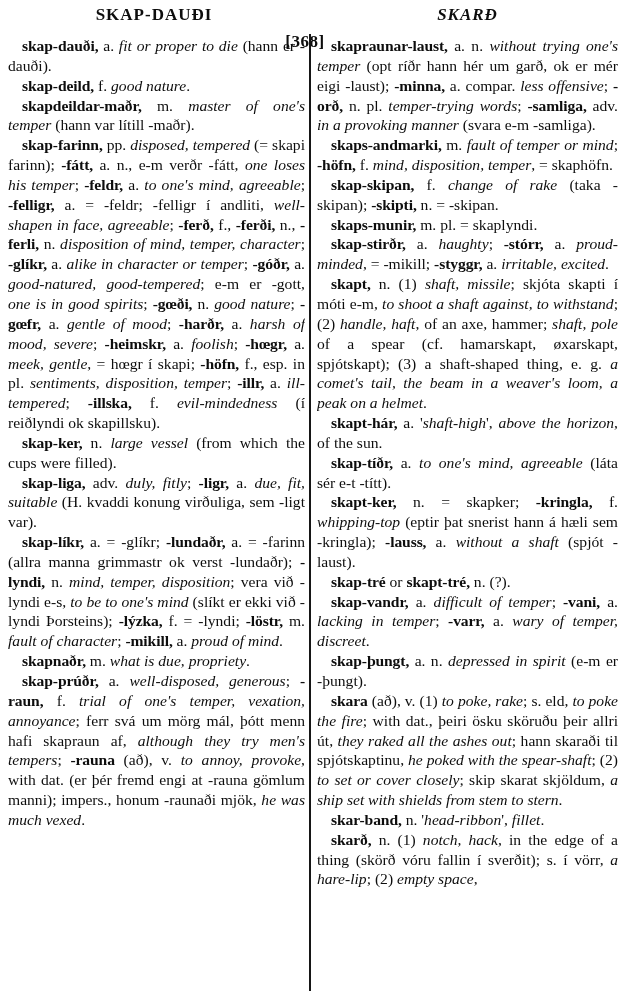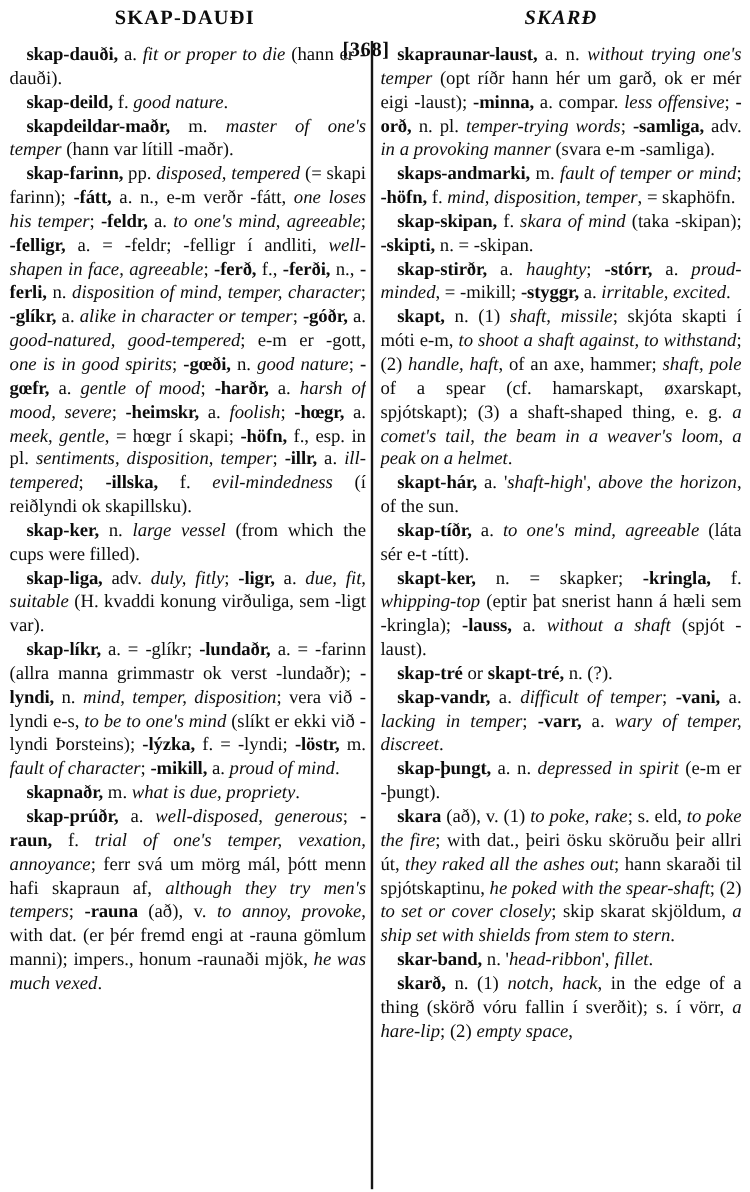--- a/index.html
+++ b/index.html
@@ -103,21 +103,22 @@
         <p class="entry"><span class="s-b">skap-ker,</span><span class="s-r"> n. </span><span class="s-i">large vessel</span><span class="s-r"> (from which the cups were filled).</span></p>
         <p class="entry"><span class="s-b">skap-liga,</span><span class="s-r"> adv. </span><span class="s-i">duly, fitly</span><span class="s-r">; </span><span class="s-b">-ligr,</span><span class="s-r"> a. </span><span class="s-i">due, fit, suitable</span><span class="s-r"> (H. kvaddi konung virðuliga, sem -ligt var).</span></p>
         <p class="entry"><span class="s-b">skap-líkr,</span><span class="s-r"> a. = -glíkr; </span><span class="s-b">-lundaðr,</span><span class="s-r"> a. = -farinn (allra manna grimmastr ok verst -lundaðr); </span><span class="s-b">-lyndi,</span><span class="s-r"> n. </span><span class="s-i">mind, temper, disposition</span><span class="s-r">; vera við -lyndi e-s, </span><span class="s-i">to be to one's mind</span><span class="s-r"> (slíkt er ekki við -lyndi Þorsteins); </span><span class="s-b">-lýzka,</span><span class="s-r"> f. = -lyndi; </span><span class="s-b">-löstr,</span><span class="s-r"> m. </span><span class="s-i">fault of character</span><span class="s-r">; </span><span class="s-b">-mikill,</span><span class="s-r"> a. </span><span class="s-i">proud of mind</span><span class="s-r">.</span></p>
         <p class="entry"><span class="s-b">skapnaðr,</span><span class="s-r"> m. </span><span class="s-i">what is due, propriety</span><span class="s-r">.</span></p>
         <p class="entry"><span class="s-b">skap-prúðr,</span><span class="s-r"> a. </span><span class="s-i">well-disposed, generous</span><span class="s-r">; </span><span class="s-b">-raun,</span><span class="s-r"> f. </span><span class="s-i">trial of one's temper, vexation, annoyance</span><span class="s-r">; ferr svá um mörg mál, þótt menn hafi skapraun af, </span><span class="s-i">although they try men's tempers</span><span class="s-r">; </span><span class="s-b">-rauna</span><span class="s-r"> (að), v. </span><span class="s-i">to annoy, provoke</span><span class="s-r">, with dat. (er þér fremd engi at -rauna gömlum manni); impers., honum -raunaði mjök, </span><span class="s-i">he was much vexed</span><span class="s-r">.</span></p>
       </div>
     <div class="column-rule"></div>
     <div class="column col-right">
         <p class="entry"><span class="s-b">skapraunar-laust,</span><span class="s-r"> a. n. </span><span class="s-i">without trying one's temper</span><span class="s-r"> (opt ríðr hann hér um garð, ok er mér eigi -laust); </span><span class="s-b">-minna,</span><span class="s-r"> a. compar. </span><span class="s-i">less offensive</span><span class="s-r">; </span><span class="s-b">-orð,</span><span class="s-r"> n. pl. </span><span class="s-i">temper-trying words</span><span class="s-r">; </span><span class="s-b">-samliga,</span><span class="s-r"> adv. </span><span class="s-i">in a provoking manner</span><span class="s-r"> (svara e-m -samliga).</span></p>
         <p class="entry"><span class="s-b">skaps-andmarki,</span><span class="s-r"> m. </span><span class="s-i">fault of temper or mind</span><span class="s-r">; </span><span class="s-b">-höfn,</span><span class="s-r"> f. </span><span class="s-i">mind, disposition, temper</span><span class="s-r">, = skaphöfn.</span></p>
-        <p class="entry"><span class="s-b">skap-skipan,</span><span class="s-r"> f. </span><span class="s-i">skara of mind</span><span class="s-r"> (taka -skipan); </span><span class="s-b">-skipti,</span><span class="s-r"> n. = -skipan.</span></p>
+        <p class="entry"><span class="s-b">skap-skipan,</span><span class="s-r"> f. </span><span class="s-i">change of rake</span><span class="s-r"> (taka -skipan); </span><span class="s-b">-skipti,</span><span class="s-r"> n. = -skipan.</span></p>
+        <p class="entry"><span class="s-b">skaps-munir,</span><span class="s-r"> m. pl. = skaplyndi.</span></p>
         <p class="entry"><span class="s-b">skap-stirðr,</span><span class="s-r"> a. </span><span class="s-i">haughty</span><span class="s-r">; </span><span class="s-b">-stórr,</span><span class="s-r"> a. </span><span class="s-i">proud-minded</span><span class="s-r">, = -mikill; </span><span class="s-b">-styggr,</span><span class="s-r"> a. </span><span class="s-i">irritable, excited</span><span class="s-r">.</span></p>
         <p class="entry"><span class="s-b">skapt,</span><span class="s-r"> n. (1) </span><span class="s-i">shaft, missile</span><span class="s-r">; skjóta skapti í móti e-m, </span><span class="s-i">to shoot a shaft against, to withstand</span><span class="s-r">; (2) </span><span class="s-i">handle, haft</span><span class="s-r">, of an axe, hammer; </span><span class="s-i">shaft, pole</span><span class="s-r"> of a spear (cf. hamarskapt, øxarskapt, spjótskapt); (3) a shaft-shaped thing, e. g. </span><span class="s-i">a comet's tail, the beam in a weaver's loom, a peak on a helmet</span><span class="s-r">.</span></p>
         <p class="entry"><span class="s-b">skapt-hár,</span><span class="s-r"> a. '</span><span class="s-i">shaft-high</span><span class="s-r">', </span><span class="s-i">above the horizon</span><span class="s-r">, of the sun.</span></p>
         <p class="entry"><span class="s-b">skap-tíðr,</span><span class="s-r"> a. </span><span class="s-i">to one's mind, agreeable</span><span class="s-r"> (láta sér e-t -títt).</span></p>
         <p class="entry"><span class="s-b">skapt-ker,</span><span class="s-r"> n. = skapker; </span><span class="s-b">-kringla,</span><span class="s-r"> f. </span><span class="s-i">whipping-top</span><span class="s-r"> (eptir þat snerist hann á hæli sem -kringla); </span><span class="s-b">-lauss,</span><span class="s-r"> a. </span><span class="s-i">without a shaft</span><span class="s-r"> (spjót -laust).</span></p>
         <p class="entry"><span class="s-b">skap-tré</span><span class="s-r"> or </span><span class="s-b">skapt-tré,</span><span class="s-r"> n. (?).</span></p>
         <p class="entry"><span class="s-b">skap-vandr,</span><span class="s-r"> a. </span><span class="s-i">difficult of temper</span><span class="s-r">; </span><span class="s-b">-vani,</span><span class="s-r"> a. </span><span class="s-i">lacking in temper</span><span class="s-r">; </span><span class="s-b">-varr,</span><span class="s-r"> a. </span><span class="s-i">wary of temper, discreet</span><span class="s-r">.</span></p>
         <p class="entry"><span class="s-b">skap-þungt,</span><span class="s-r"> a. n. </span><span class="s-i">depressed in spirit</span><span class="s-r"> (e-m er -þungt).</span></p>
         <p class="entry"><span class="s-b">skara</span><span class="s-r"> (að), v. (1) </span><span class="s-i">to poke, rake</span><span class="s-r">; s. eld, </span><span class="s-i">to poke the fire</span><span class="s-r">; with dat., þeiri ösku sköruðu þeir allri út, </span><span class="s-i">they raked all the ashes out</span><span class="s-r">; hann skaraði til spjótskaptinu, </span><span class="s-i">he poked with the spear-shaft</span><span class="s-r">; (2) </span><span class="s-i">to set or cover closely</span><span class="s-r">; skip skarat skjöldum, </span><span class="s-i">a ship set with shields from stem to stern</span><span class="s-r">.</span></p>
         <p class="entry"><span class="s-b">skar-band,</span><span class="s-r"> n. '</span><span class="s-i">head-ribbon</span><span class="s-r">', </span><span class="s-i">fillet</span><span class="s-r">.</span></p>

